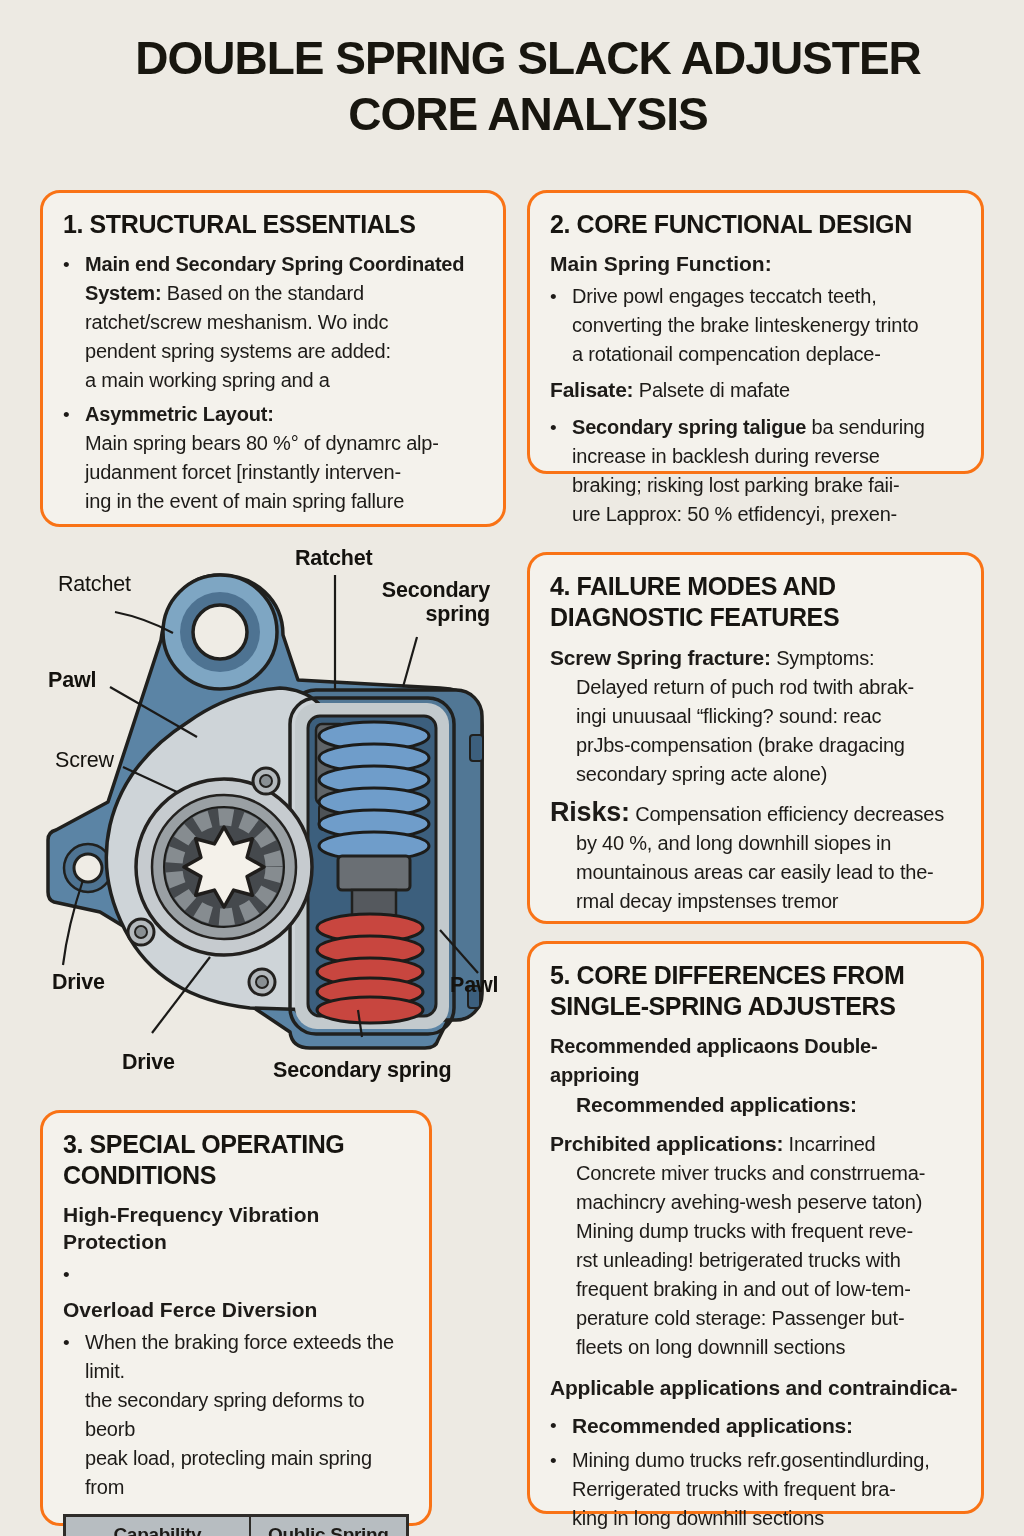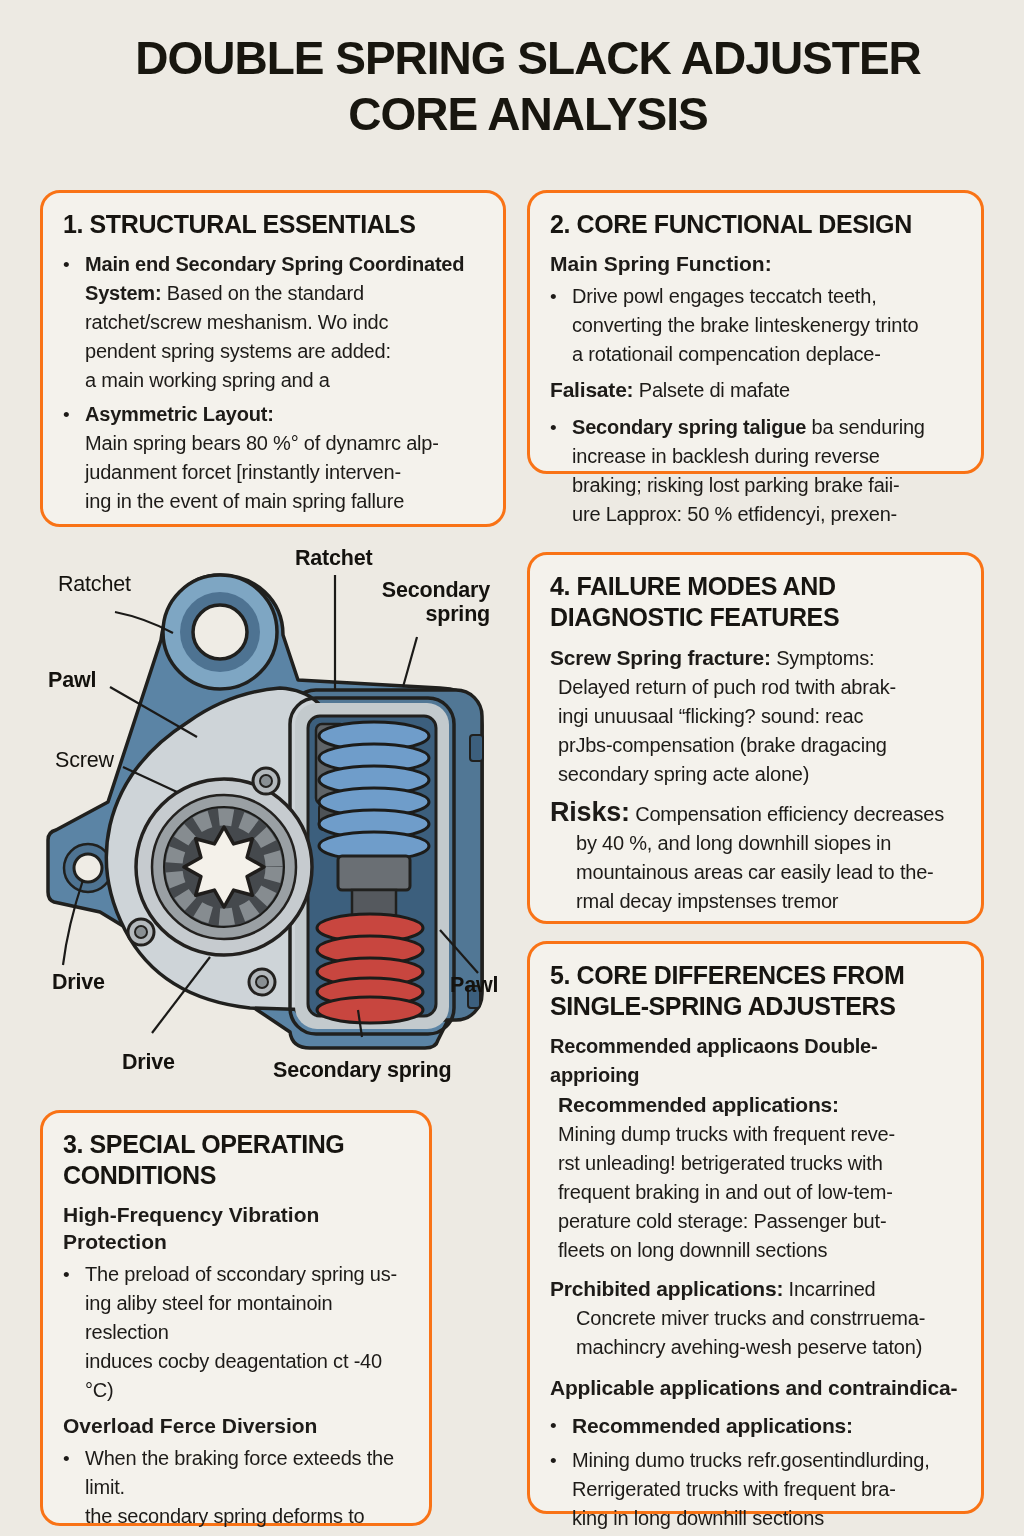--- a/index.html
+++ b/index.html
@@ -27,21 +27,21 @@
   #box2{left:527px;top:190px;width:457px;height:284px;}
   #box4{left:527px;top:552px;width:457px;height:372px;}
   #box5{left:527px;top:941px;width:457px;height:573px;}
   #box3{left:40px;top:1110px;width:392px;height:416px;}
   .box h2{
     font-size:25px;line-height:31px;margin:2px 0 10px 0;
     letter-spacing:-0.4px;color:#171511;white-space:pre-line;
   }
   .sub{font-weight:bold;font-size:21px;line-height:27px;margin:7px 0 4px 0;}
   .para{font-size:20px;line-height:29px;white-space:pre-line;letter-spacing:-0.2px;}
-  .indent{margin-left:8px;}
+  .indent{margin-left:26px;}
   .hang{padding-left:26px;text-indent:-26px;}
   .bullet{display:flex;gap:9px;margin:5px 0 5px 0;}
   .bullet .dot{flex:none;width:13px;font-size:19px;line-height:29px;}
   strong{letter-spacing:-0.2px;}
 
   
   .diagram{position:absolute;left:40px;top:540px;width:466px;height:557px;}
   .diagram svg{position:absolute;left:0;top:0;}
   .dlabel{
     position:absolute;font-size:21.5px;line-height:24px;
@@ -123,49 +123,46 @@
 by 40 %, and long downhill siopes in
 mountainous areas car easily lead to the-
 rmal decay impstenses tremor</span></div>
   </section>
 
   <section class="box" id="box5">
     <h2>5. CORE DIFFERENCES FROM
 SINGLE-SPRING ADJUSTERS</h2>
     <div class="para"><strong>Recommended applicaons Double-apprioing</strong></div>
     <div class="para indent"><strong style="font-size:21px;">Recommended applications:</strong></div>
+    <div class="para hang" style="margin-top:9px;"><strong style="font-size:21px;">Prchibited applications:</strong><span> Incarrined
+Concrete miver trucks and constrruema-
+machincry avehing-wesh peserve taton)</span></div>
     <div class="para indent">Mining dump trucks with frequent reve-
 rst unleading! betrigerated trucks with
 frequent braking in and out of low-tem-
 perature cold sterage: Passenger but-
 fleets on long downnill sections</div>
-    <div class="para hang" style="margin-top:9px;"><strong style="font-size:21px;">Prchibited applications:</strong><span> Incarrined
-Concrete miver trucks and constrruema-
-machincry avehing-wesh peserve taton)</span></div>
     <div class="para" style="margin-top:11px;"><strong style="font-size:21px;">Applicable applications and contraindica-</strong></div>
     <div class="bullet" style="margin-top:8px;">
       <span class="dot">•</span>
       <div class="para"><strong style="font-size:21px;">Recommended applications:</strong></div>
     </div>
     <div class="bullet">
       <span class="dot">•</span>
       <div class="para">Mining dumo trucks refr.gosentindlurding,
 Rerrigerated trucks with frequent bra-
 king in long downhill sections</div>
     </div>
   </section>
 
   <section class="box" id="box3">
     <h2>3. SPECIAL OPERATING CONDITIONS</h2>
     <div class="sub">High-Frequency Vibration Protection</div>
     <div class="bullet">
       <span class="dot">•</span>
-      <div class="para">The preload of sccondary spring us-
-ing aliby steel for montainoin reslection
-induces cocby deagentation ct -40 °C)</div>
     </div>
     <div class="sub">Overload Ferce Diversion</div>
     <div class="bullet">
       <span class="dot">•</span>
       <div class="para">When the braking force exteeds the limit.
 the secondary spring deforms to beorb
 peak load, protecling main spring from</div>
     </div>
     <table class="cap">
       <tbody>

